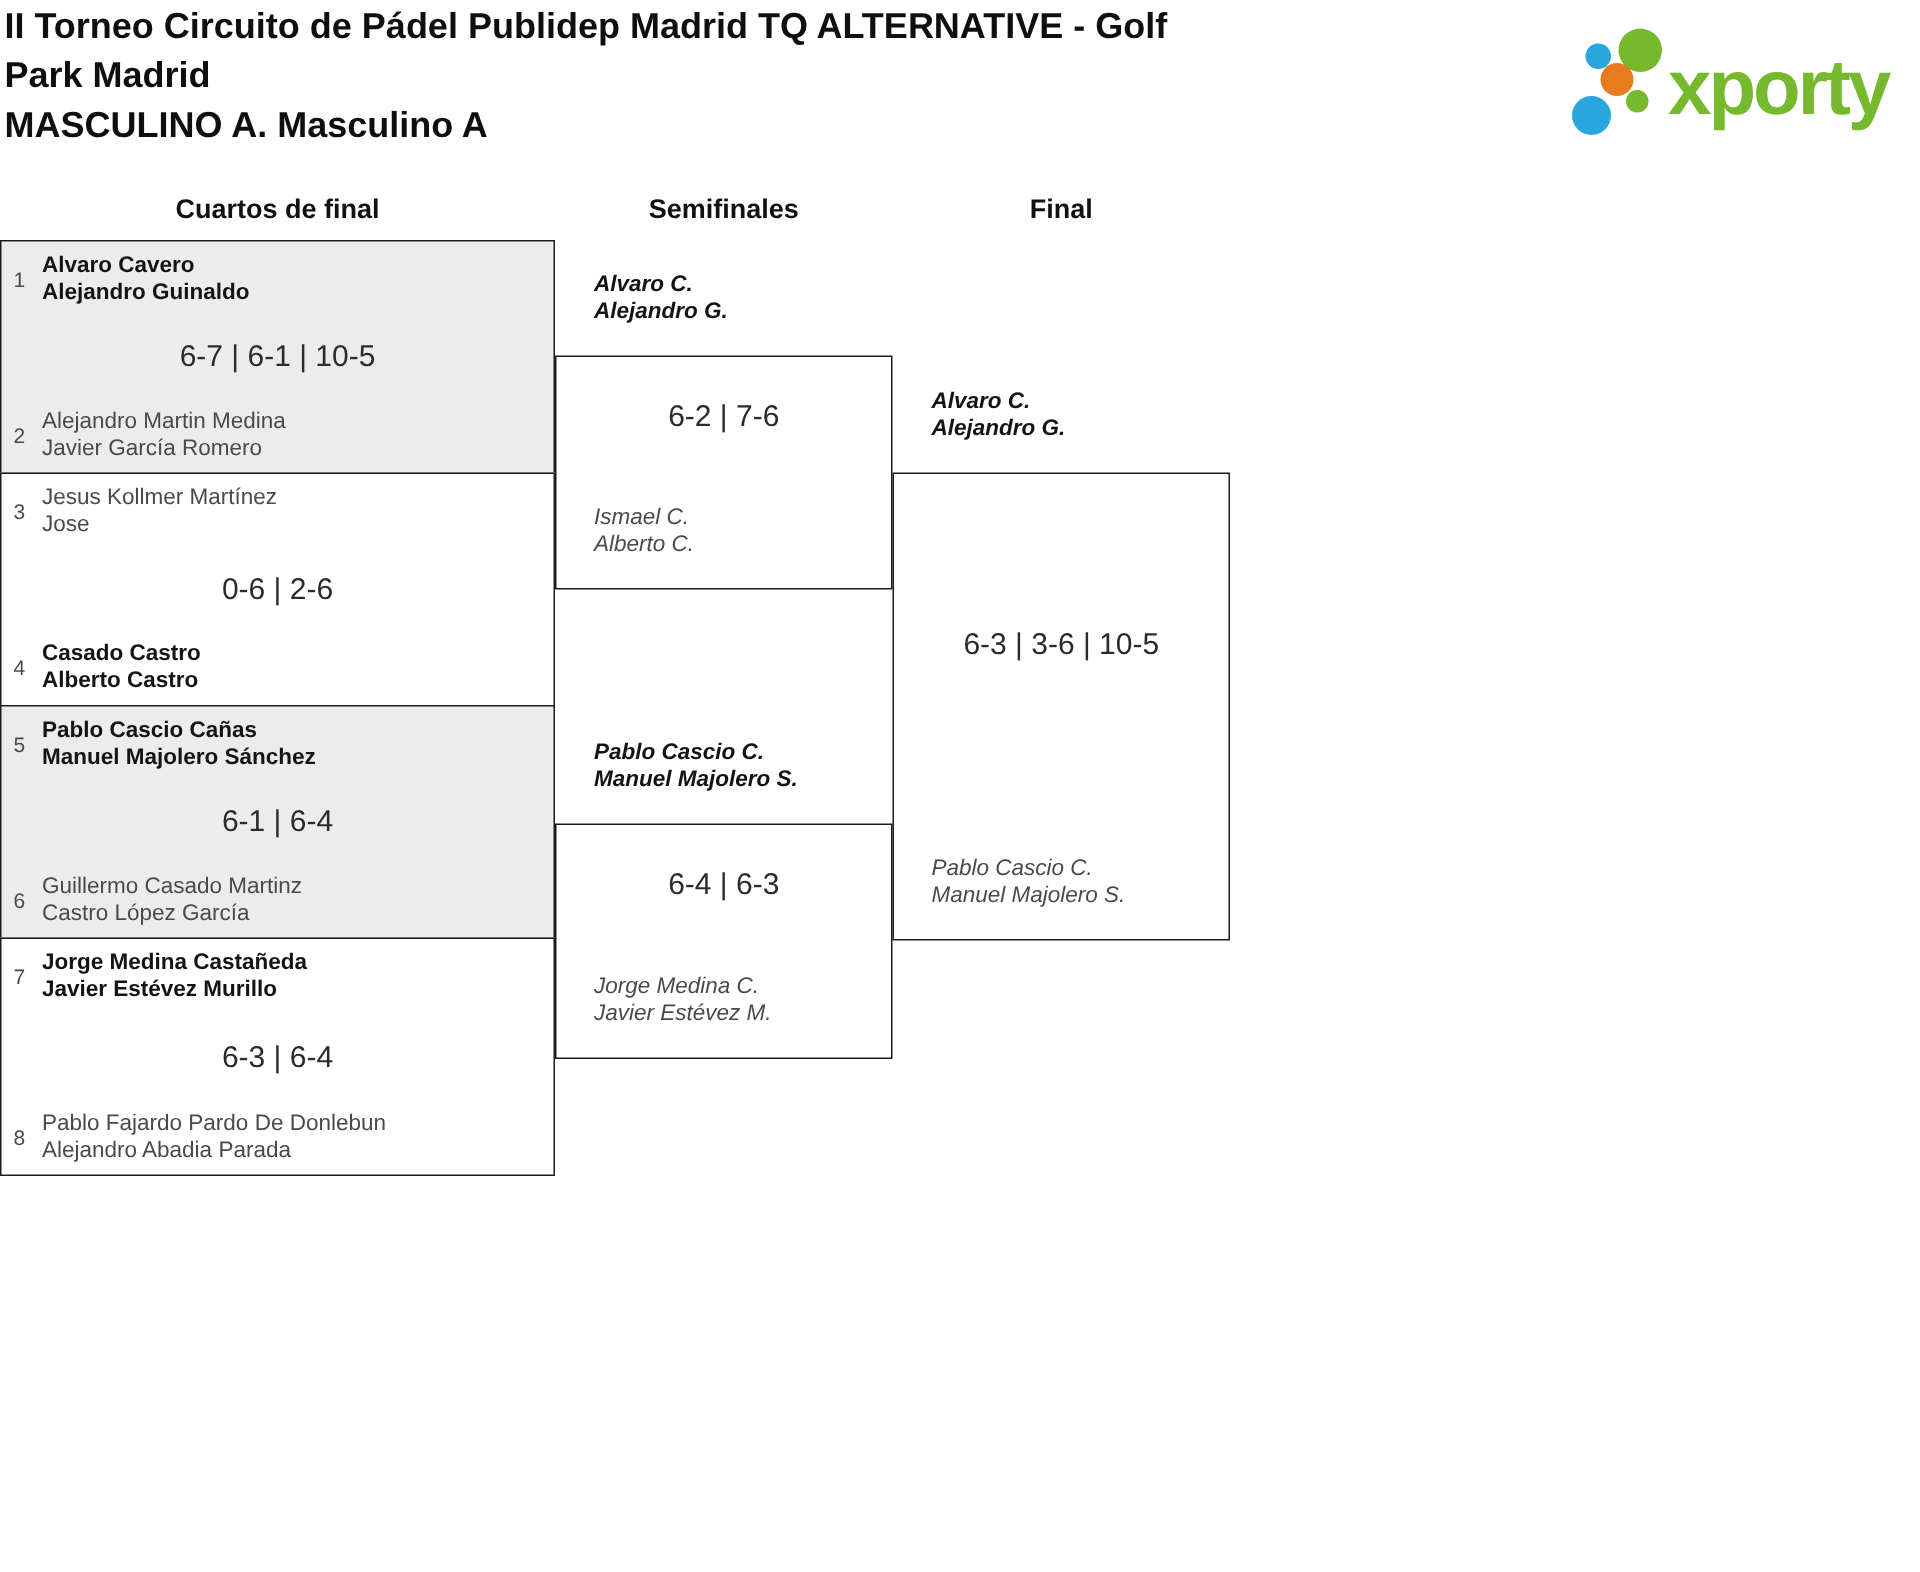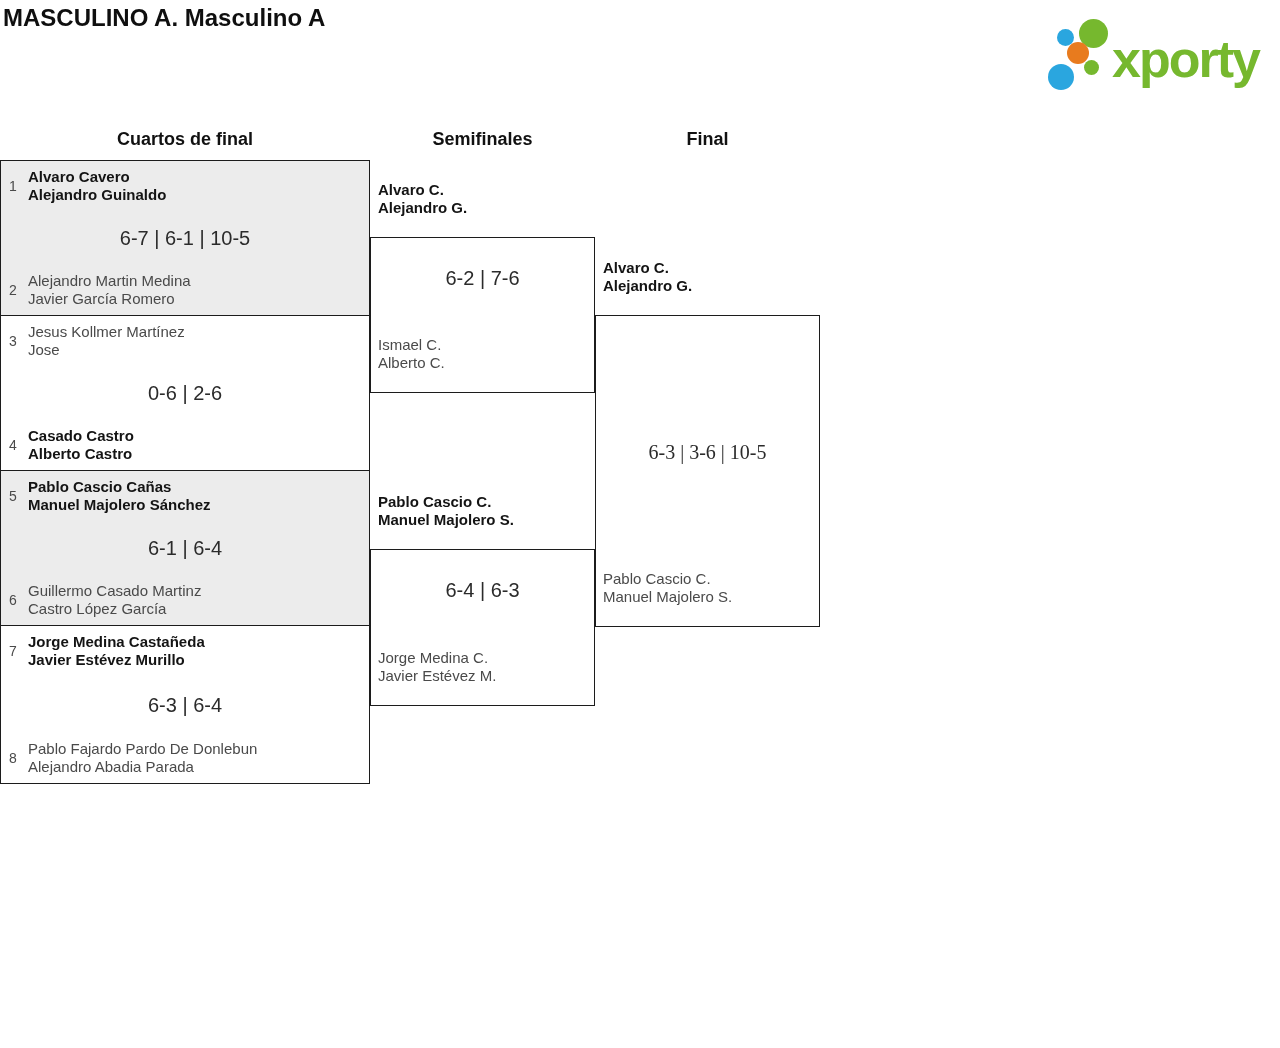--- a/index.html
+++ b/index.html
@@ -56,36 +56,37 @@
   }
   .qf-1 { top:160px; height:156px; }
   .qf-2 { top:315px; height:156px; }
   .qf-3 { top:470px; height:156px; }
   .qf-4 { top:625px; height:159px; }
   .team-row { display:flex; align-items:center; }
   .seed { width:19px; flex:none; font-size:14px; color:#4a4a4a; }
 
   
   .adv { background:transparent; }
-  .adv .team-block { position:absolute; left:7px; }
+  .adv .team-block { position:absolute; left:25px;font-style:italic; }
   .adv .team-block.top { top:-57px; }
   .adv .team-block.bottom { bottom:20px; }
   .adv .score { position:absolute; left:0; right:0; }
   .sf-1 { left:370px; top:237px; width:225px; height:156px; }
   .sf-2 { left:370px; top:549px; width:225px; height:157px; }
   .sf-1 .score, .sf-2 .score { top:31px; }
   .final-1 { left:595px; top:315px; width:225px; height:312px; }
-  .final-1 .score { top:127px;font-family:Liberation Serif, serif; }
+  .final-1 .score { top:105px; }
 </style>
 </head>
 <body>
 
 <div class="page">
 
   <div class="titles">
+    <h1 class="title">II Torneo Circuito de Pádel Publidep Madrid TQ ALTERNATIVE - Golf Park Madrid</h1>
     <h2 class="subtitle">MASCULINO A. Masculino A</h2>
   </div>
 
   <div class="logo">
     <span class="dot blue-sm"></span>
     <span class="dot green-lg"></span>
     <span class="dot orange-md"></span>
     <span class="dot blue-lg"></span>
     <span class="dot green-sm"></span>
     <span class="logo-text">xporty</span>

